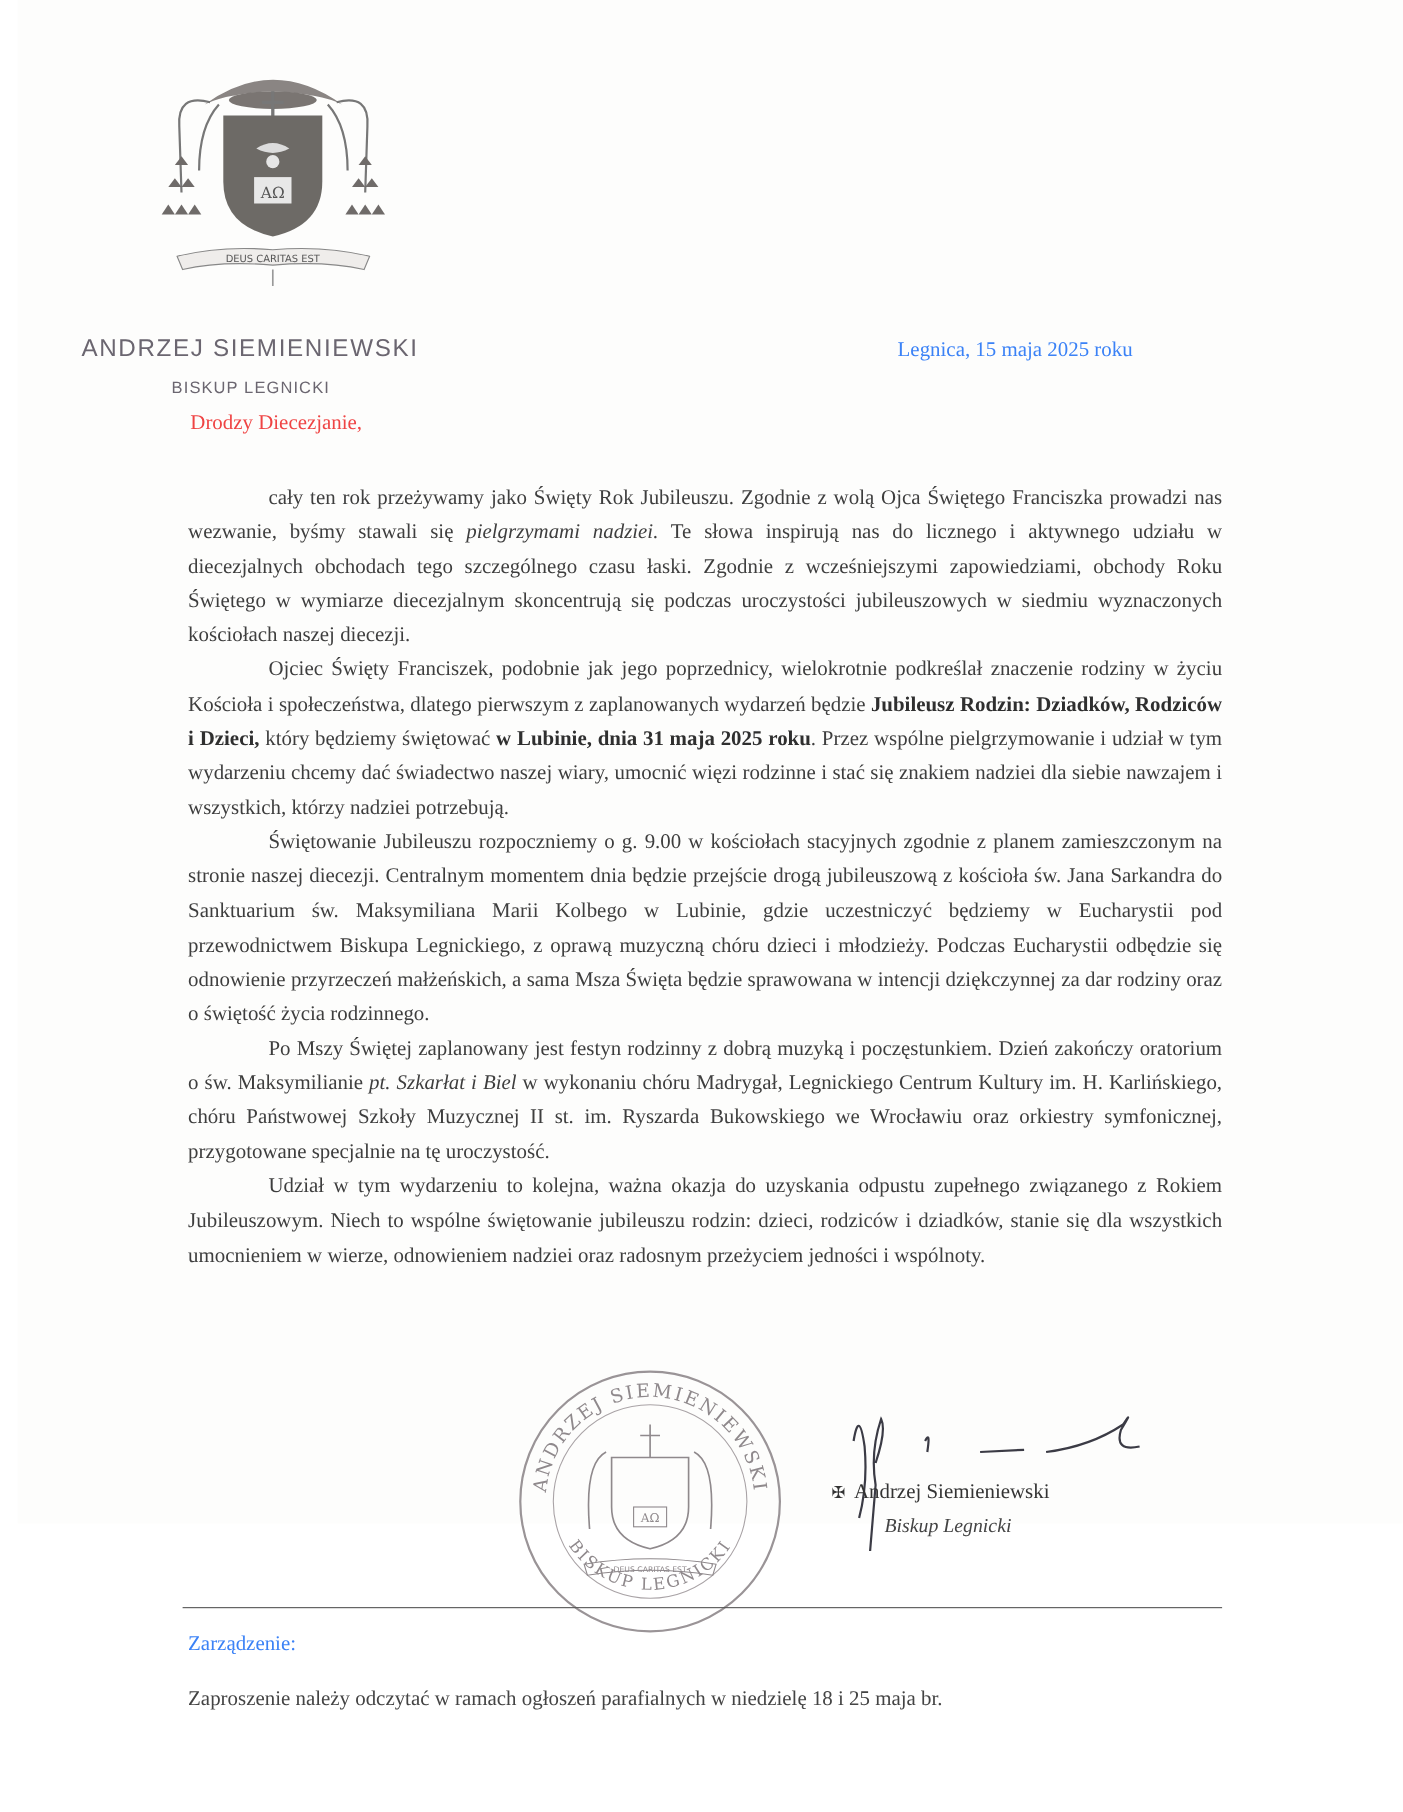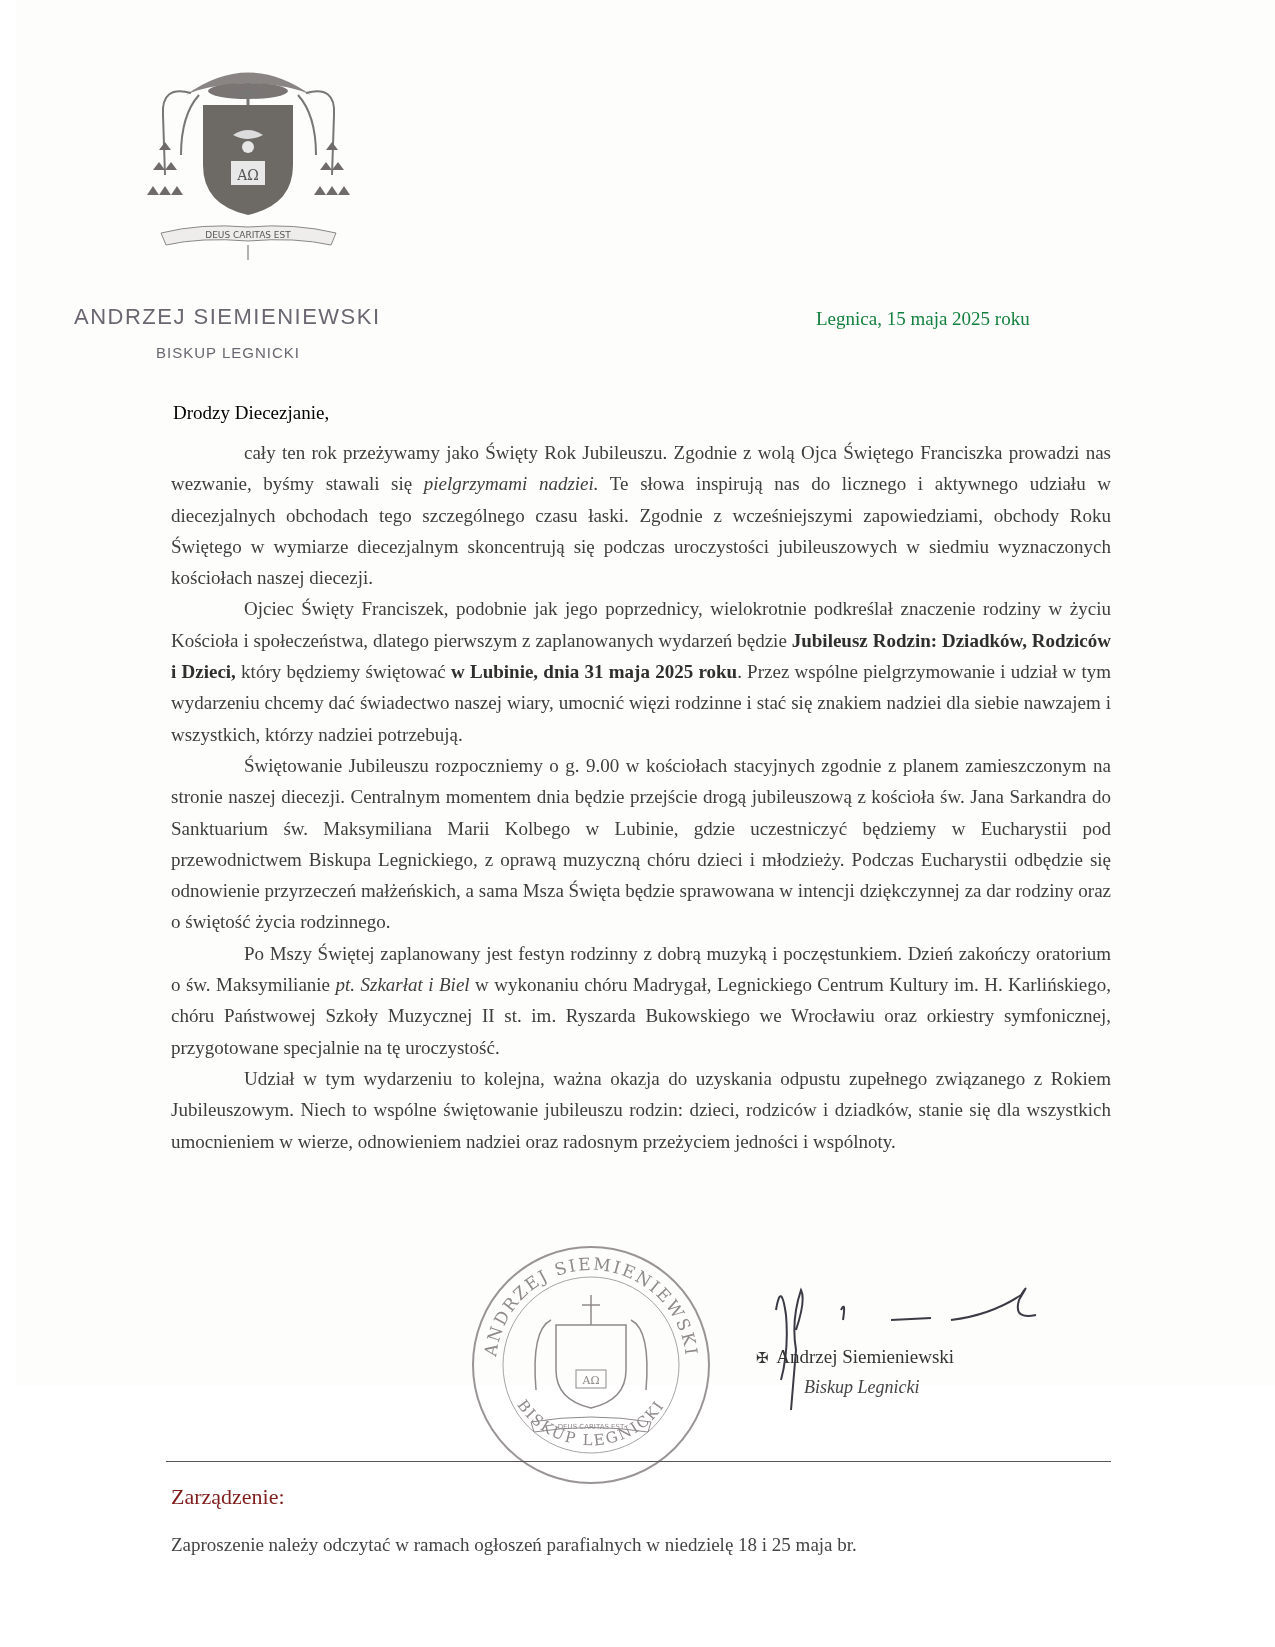--- a/index.html
+++ b/index.html
@@ -14,44 +14,44 @@
     position: absolute; left: 58px; top: 304px;
     font-size: 22px; letter-spacing: 1.5px; color: #6b6670;
     font-family: "Liberation Sans", "DejaVu Sans", sans-serif; font-weight: normal;
   }
   .author-title {
     position: absolute; left: 140px; top: 344px;
     font-size: 15px; letter-spacing: 1px; color: #6b6670;
     font-family: "Liberation Sans", "DejaVu Sans", sans-serif;
   }
   .place-date {
-    position: absolute; left: 800px; top: 308px; font-size: 19px; color: #15803d;
+    position: absolute; left: 800px; top: 308px; font-size: 19px; color: #3b82f6;
   }
   .salutation {
-    position: absolute; left: 157px; top: 374px; font-size: 19px; color: #000000; margin-top: 28px;
+    position: absolute; left: 157px; top: 374px; font-size: 19px; color: #ef4444;
   }
   .body-text {
     position: absolute; left: 155px; top: 437px; width: 940px;
     font-size: 19px; line-height: 31.3px; color: #3e3e3e;
     text-align: justify;
   }
   .body-text p { margin: 0; text-indent: 73px; }
   .body-text b { color: #2f2f2f; }
   .body-text i { }
   .seal { position: absolute; left: 450px; top: 1240px; width: 250px; height: 250px; }
   .signature { position: absolute; left: 735px; top: 1260px; width: 340px; height: 160px; }
   .sign-name {
     position: absolute; left: 740px; top: 1346px; font-size: 19px; color: #333; font-weight: normal;
   }
   .sign-name .cross { font-size: 15px; margin-right: 4px; }
   .sign-title {
     position: absolute; left: 788px; top: 1377px; font-size: 18px; font-style: italic; color: #444;
   }
   .divider { position: absolute; left: 150px; top: 1461px; width: 945px; height: 0; border-top: 1.5px solid #555; }
-  .order-label { position: absolute; left: 155px; top: 1484px; font-size: 22px; color: #7f1d1d; }
+  .order-label { position: absolute; left: 155px; top: 1484px; font-size: 19px; color: #3b82f6; }
   .order-text { position: absolute; left: 155px; top: 1534px; font-size: 19px; color: #444; }
 </style>
 </head>
 <body>
 
 <div class="page">
 
   <svg class="coa" viewBox="0 0 215 215">
 
     <path d="M45 40 Q107 -5 170 40 Q150 30 107 28 Q64 30 45 40 Z" fill="#8a8583"></path>

